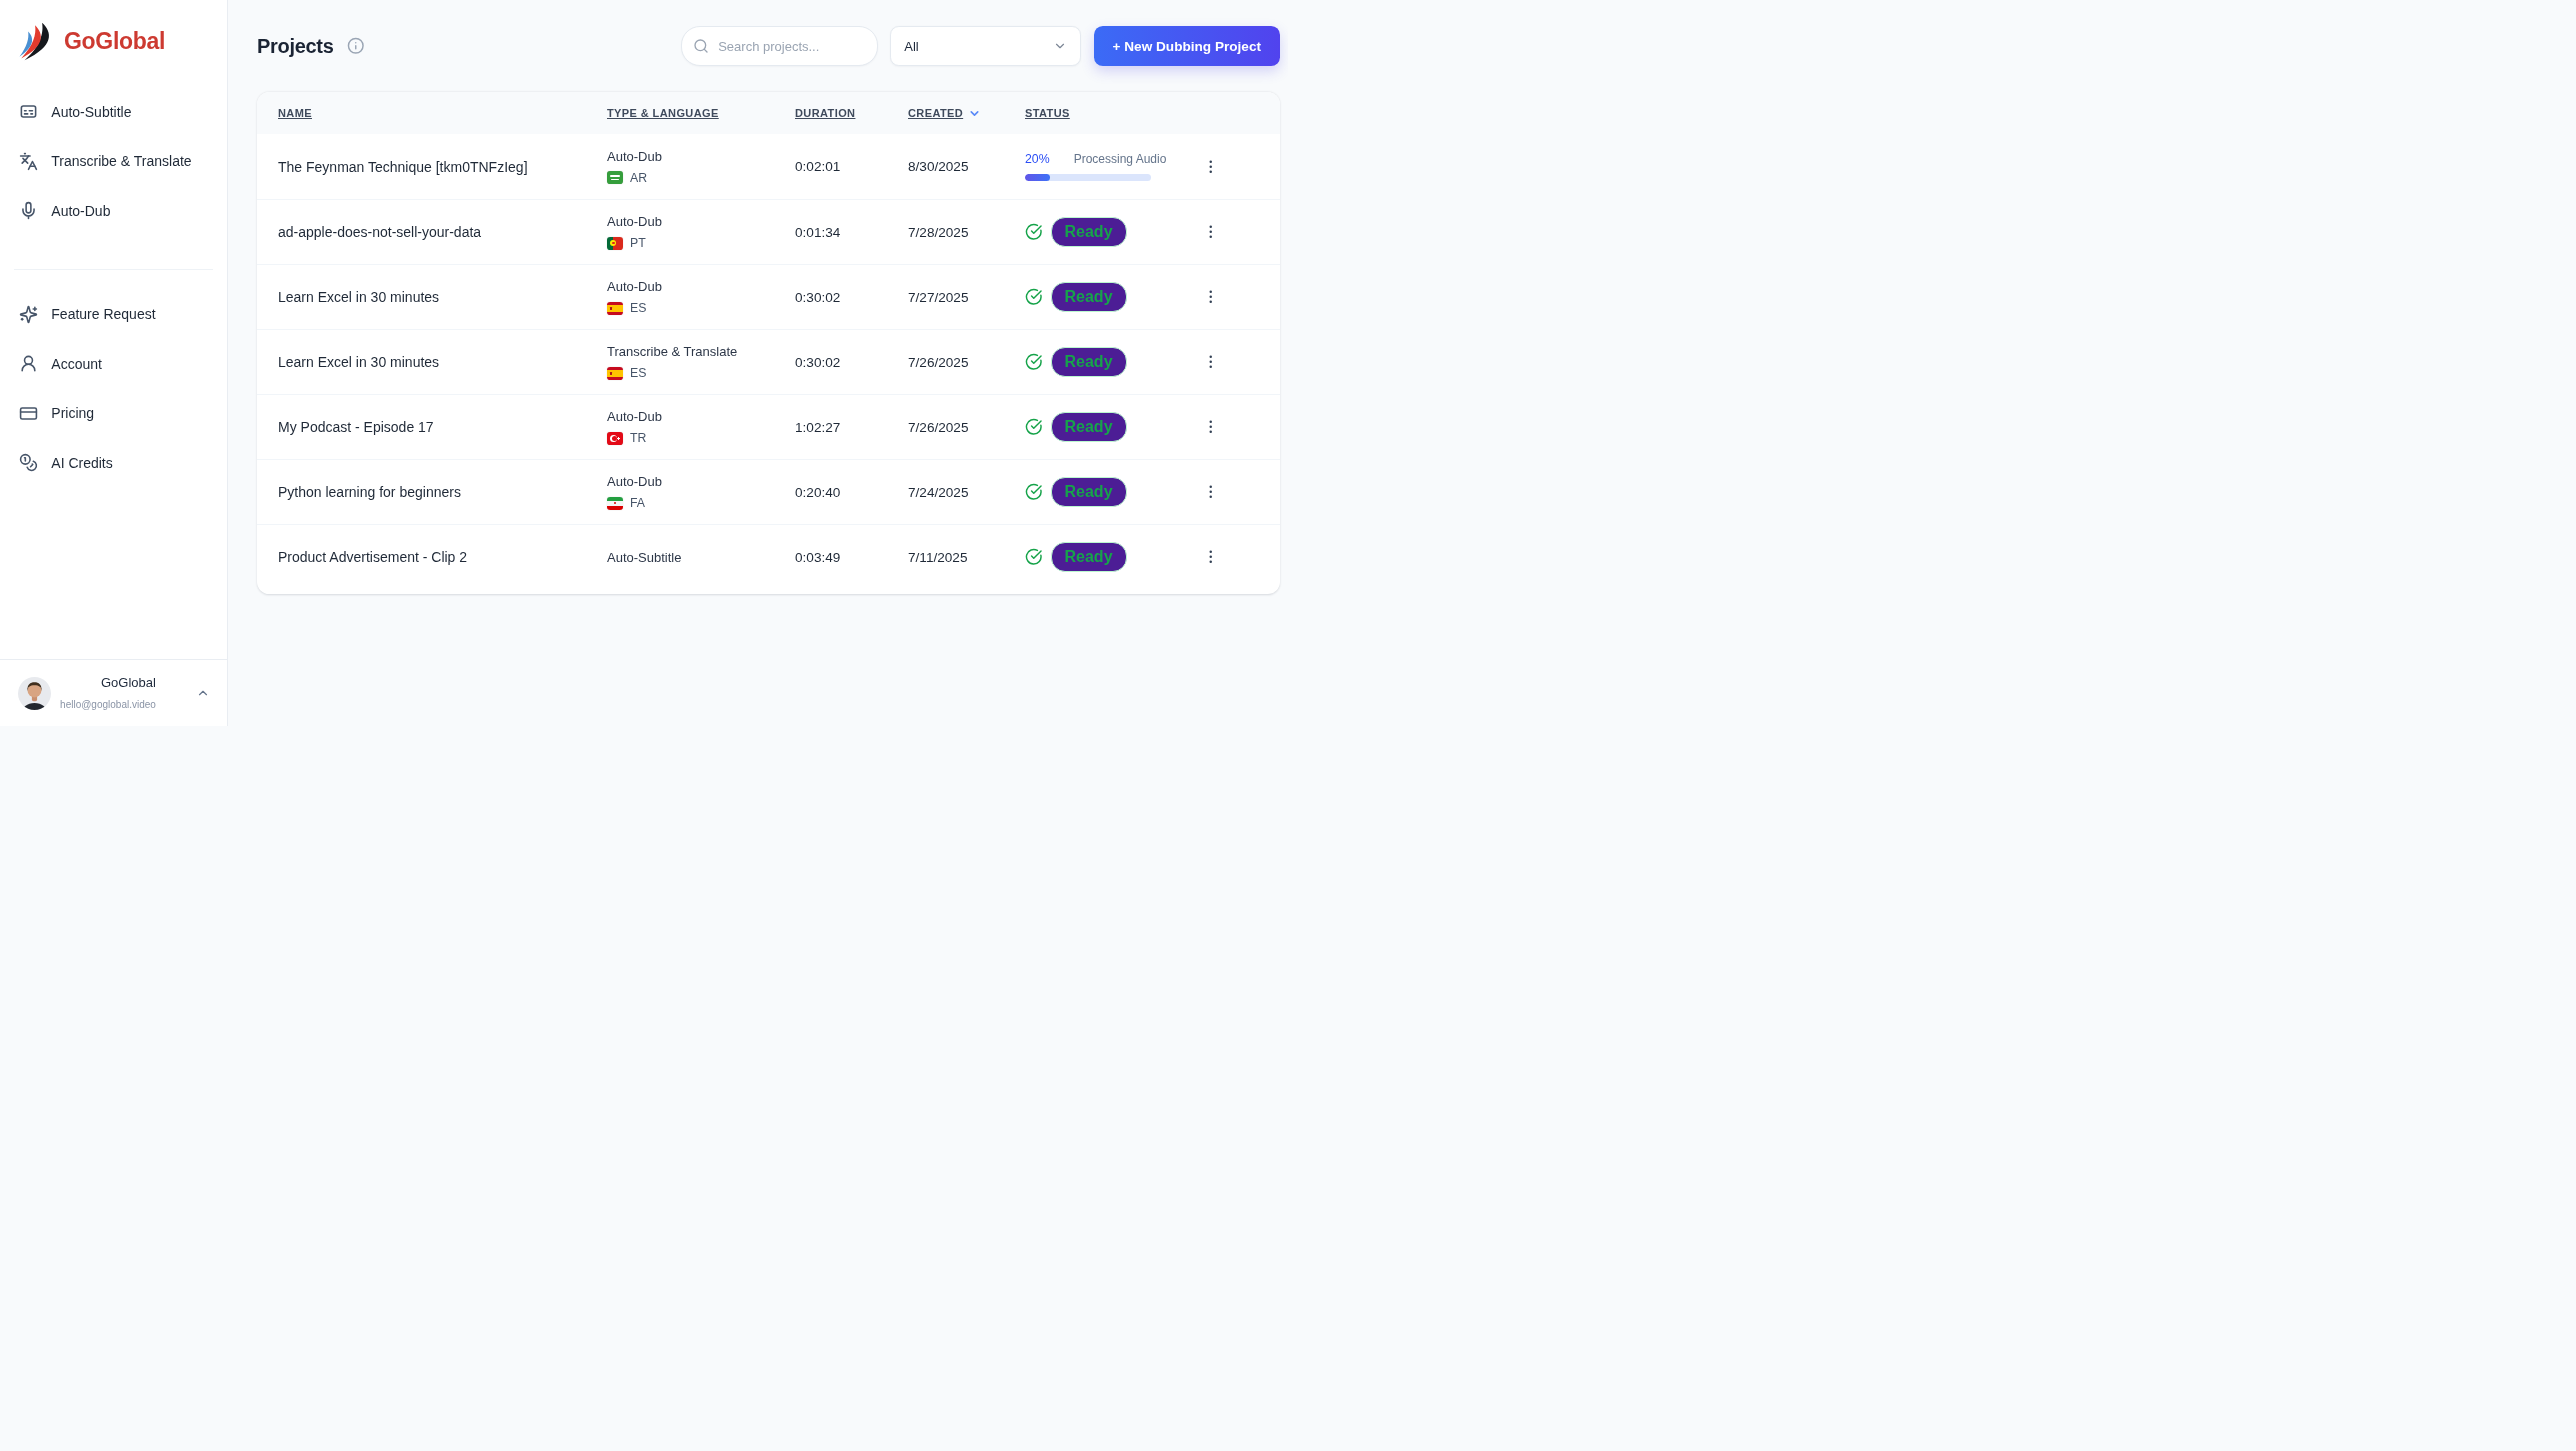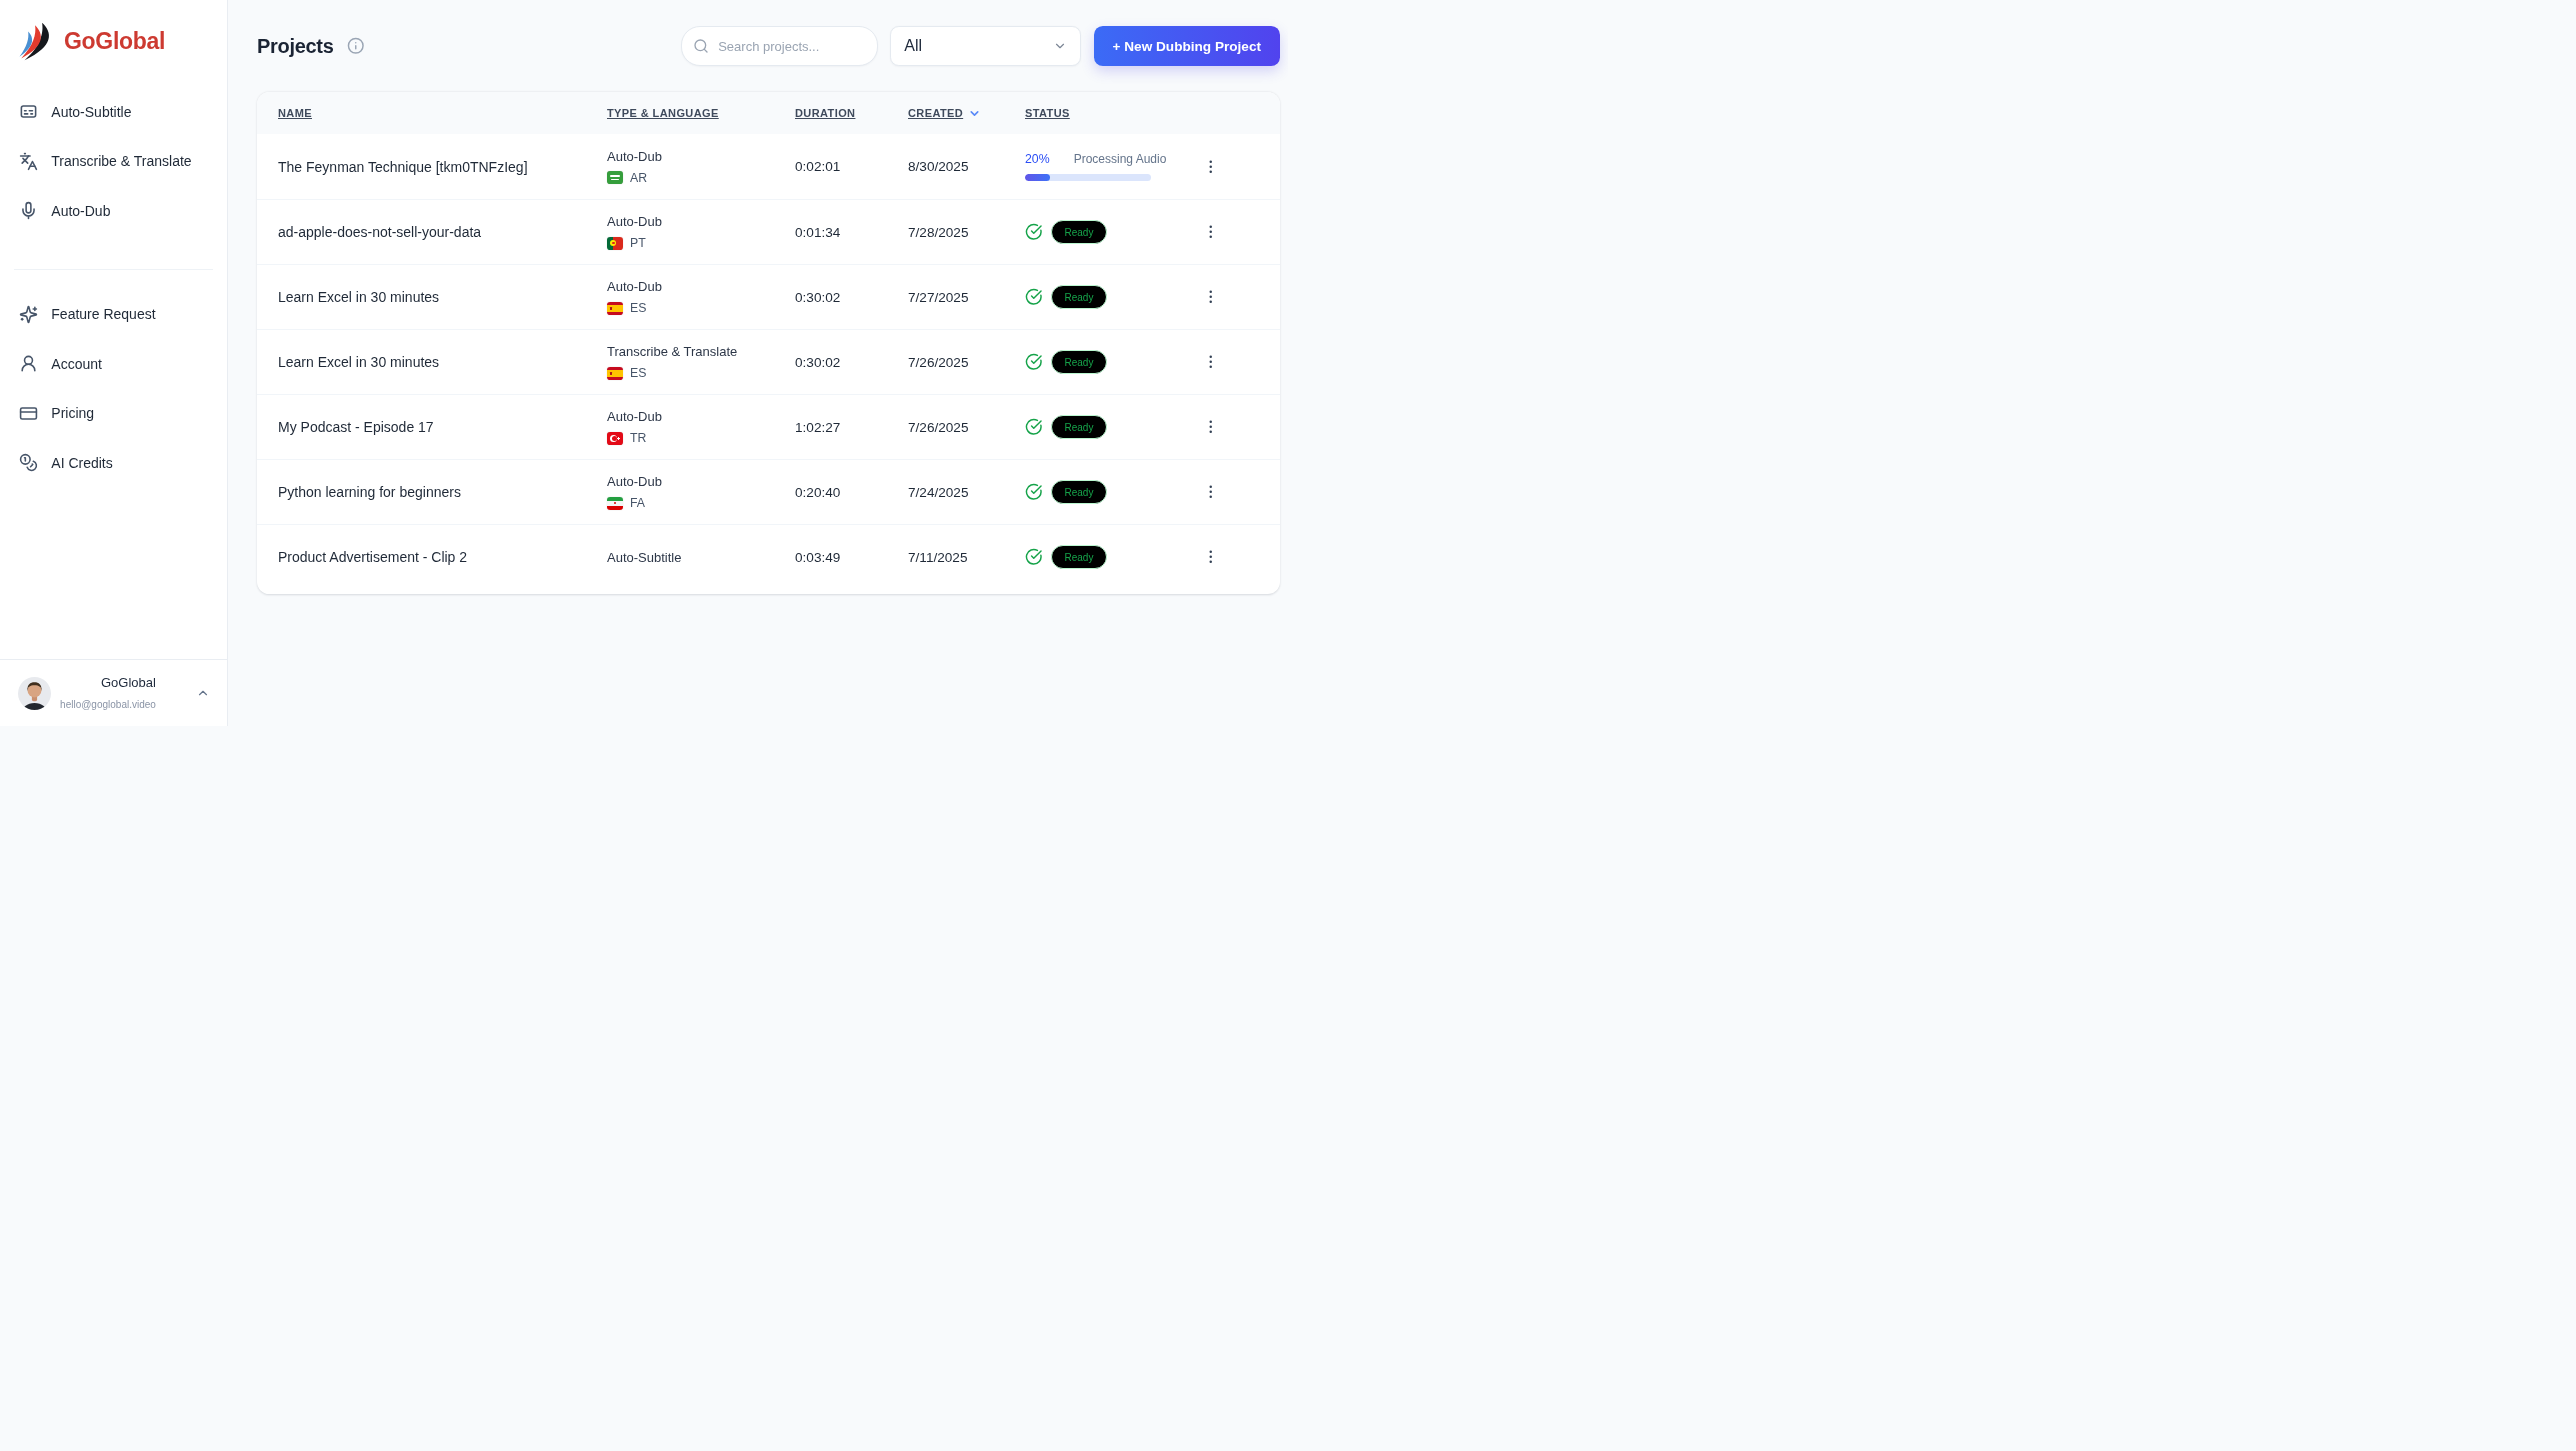--- a/index.html
+++ b/index.html
@@ -66,21 +66,21 @@
   .search-box input {
     border: none; outline: none; background: transparent;
     font-family: "Liberation Sans", sans-serif;
     font-size: 13px; color: #334155; width: 100%;
   }
   .search-box input::placeholder { color: #9aa4b2; }
   .select-box {
     width: 191px; height: 40px; background: #fff;
     border: 0.9px solid #e5eaf0; border-radius: 8.8px;
     display: flex; align-items: center; justify-content: space-between;
-    padding: 0 13px; font-size: 16px; color: #1e293b; cursor: pointer;
+    padding: 0 13px; font-size: 13px; color: #1e293b; cursor: pointer;
     box-shadow: 0 0.9px 1.8px rgba(16,24,40,.04);
   }
   .select-box .icon { width: 14px; height: 14px; color: #7c8696; }
   .btn-new {
     height: 40px; padding: 0 19px; border: none; border-radius: 8.8px;
     background: linear-gradient(90deg, #3b6bf6, #5143ee);
     color: #fff; font-size: 13.6px; font-weight: bold;
     font-family: "Liberation Sans", sans-serif;
     cursor: pointer; box-shadow: 0 5.3px 12.3px rgba(79,70,229,.22);
     white-space: nowrap;
@@ -127,22 +127,22 @@
   .flag-turkey { background: #e30a17 radial-gradient(circle at 11.6px 6.6px, #fff 0 1.1px, transparent 1.2px); }
   .flag-turkey::before { content:""; position:absolute; top:3.1px; left:3.1px; width:7px; height:7px; border-radius:50%; background:#fff; }
   .flag-turkey::after { content:""; position:absolute; top:4px; left:4.8px; width:5.3px; height:5.3px; border-radius:50%; background:#e30a17; }
   .flag-iran { background: linear-gradient(180deg, #239f40 0 32%, #f5f5f5 32% 68%, #da0000 68%); }
   .flag-iran::before { content:""; position:absolute; top:5.3px; left:6.6px; width:2.6px; height:2.6px; border-radius:50%; background:#da0000; }
 
   
   .status-ready { display: flex; align-items: center; gap: 8px; }
   .check-icon { width: 17.5px; height: 17.5px; color: #16a34a; flex: none; }
   .pill {
-    background: #000000; border: 0.9px solid #bbf7d0; color: #16a34a;
-    font-size: 10px; font-weight: normal;
+    background: #4c1d95; border: 0.9px solid #bbf7d0; color: #16a34a;
+    font-size: 16px; font-weight: bold;
     padding: 5.3px 13px; border-radius: 14px; white-space: nowrap;
   }
   .status-processing { display: flex; flex-direction: column; justify-content: flex-end; }
   .proc-top { display: flex; align-items: baseline; gap: 24px; }
   .pct { font-size: 12.3px; color: #2b4ef5; }
   .proc-label { font-size: 12px; color: #64748b; }
   .bar { margin-top: 8px; width: 126px; height: 6.1px; border-radius: 3.5px; background: #dbe5fc; overflow: hidden; }
   .bar-fill { height: 100%; border-radius: 3.5px; background: linear-gradient(90deg, #6156e8, #3e72f7); }
 
   .kebab {

